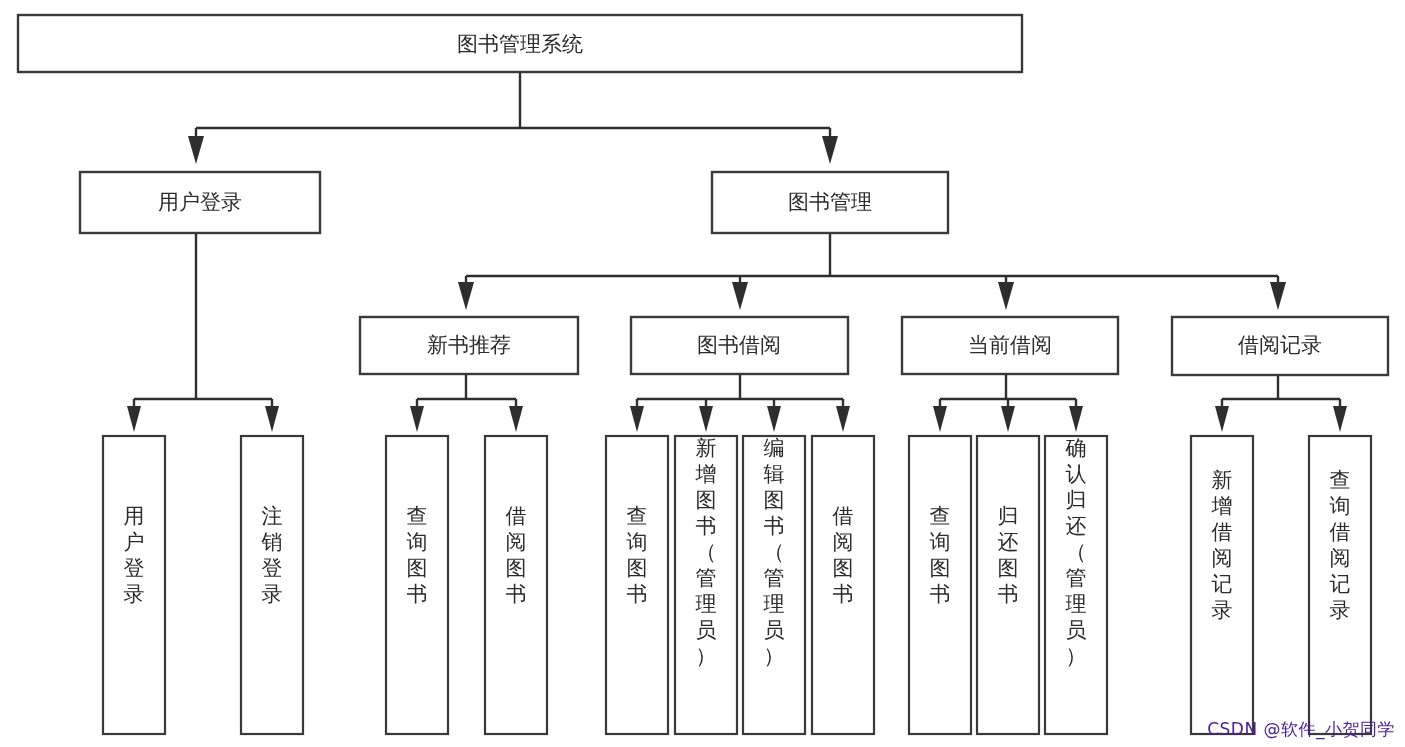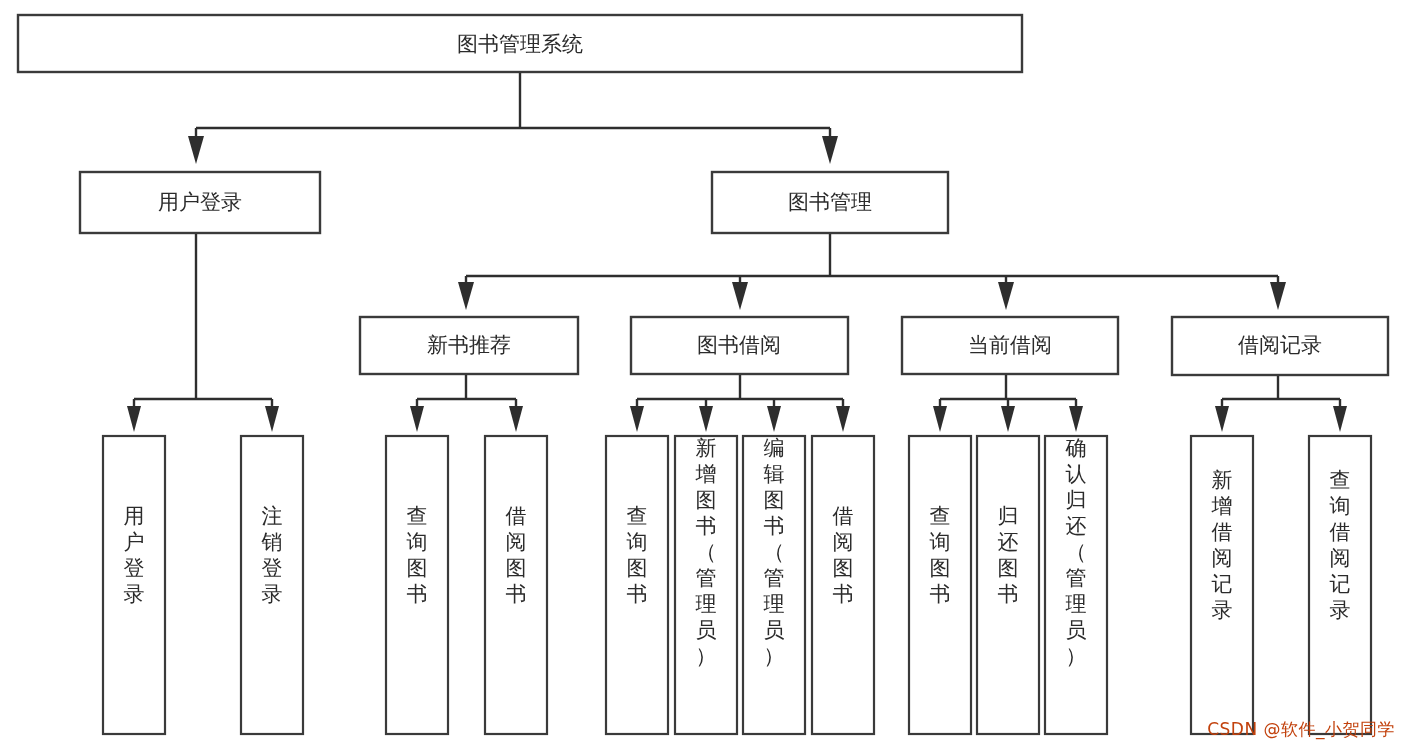--- a/index.html
+++ b/index.html
@@ -59,21 +59,21 @@
     fill: #2b2b2b;
     font-size: 21px;
     text-anchor: middle;
   }
   .watermark {
     position: absolute;
     right: 10px;
     bottom: 6px;
     font-family: "DejaVu Sans", "Liberation Sans", sans-serif;
     font-size: 17px;
-    color: #c2410c;
+    color: #4c1d95;
     letter-spacing: 0.5px;
     white-space: nowrap;
     user-select: none;
   }
 </style>
 </head>
 <body>
 
 <div id="diagram-root">
   <svg class="tree" viewBox="0 0 1405 747" xmlns="http://www.w3.org/2000/svg">

